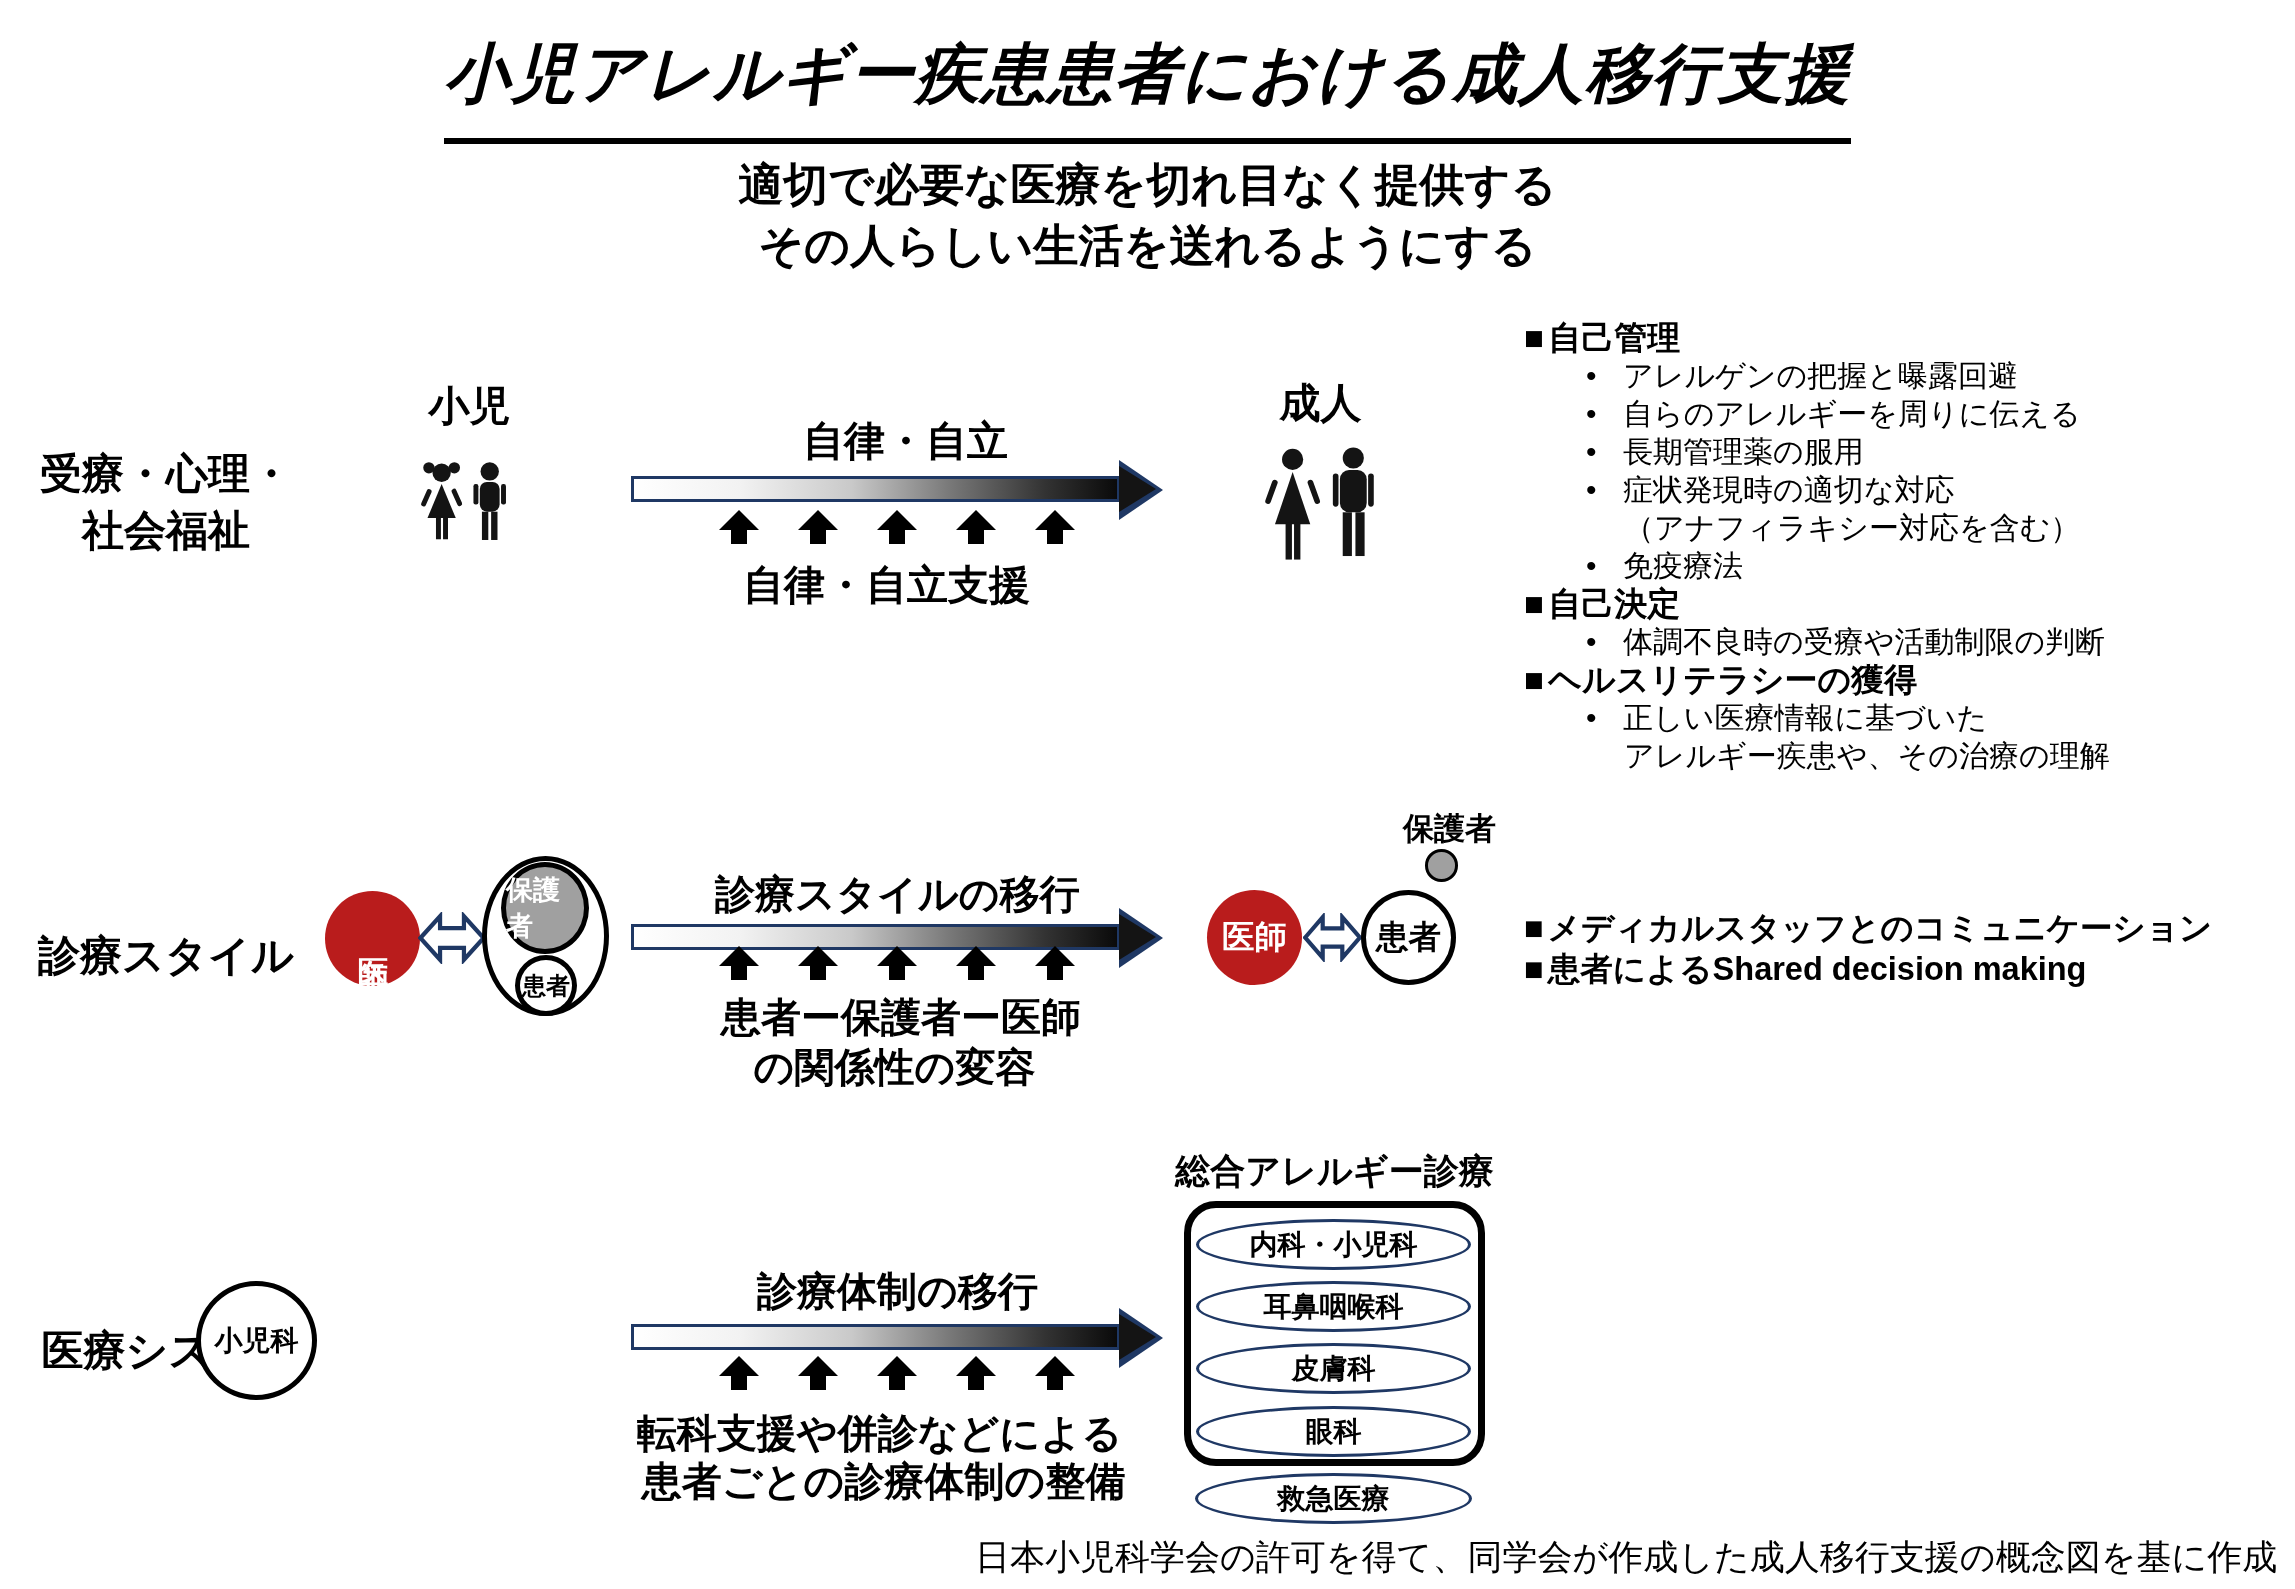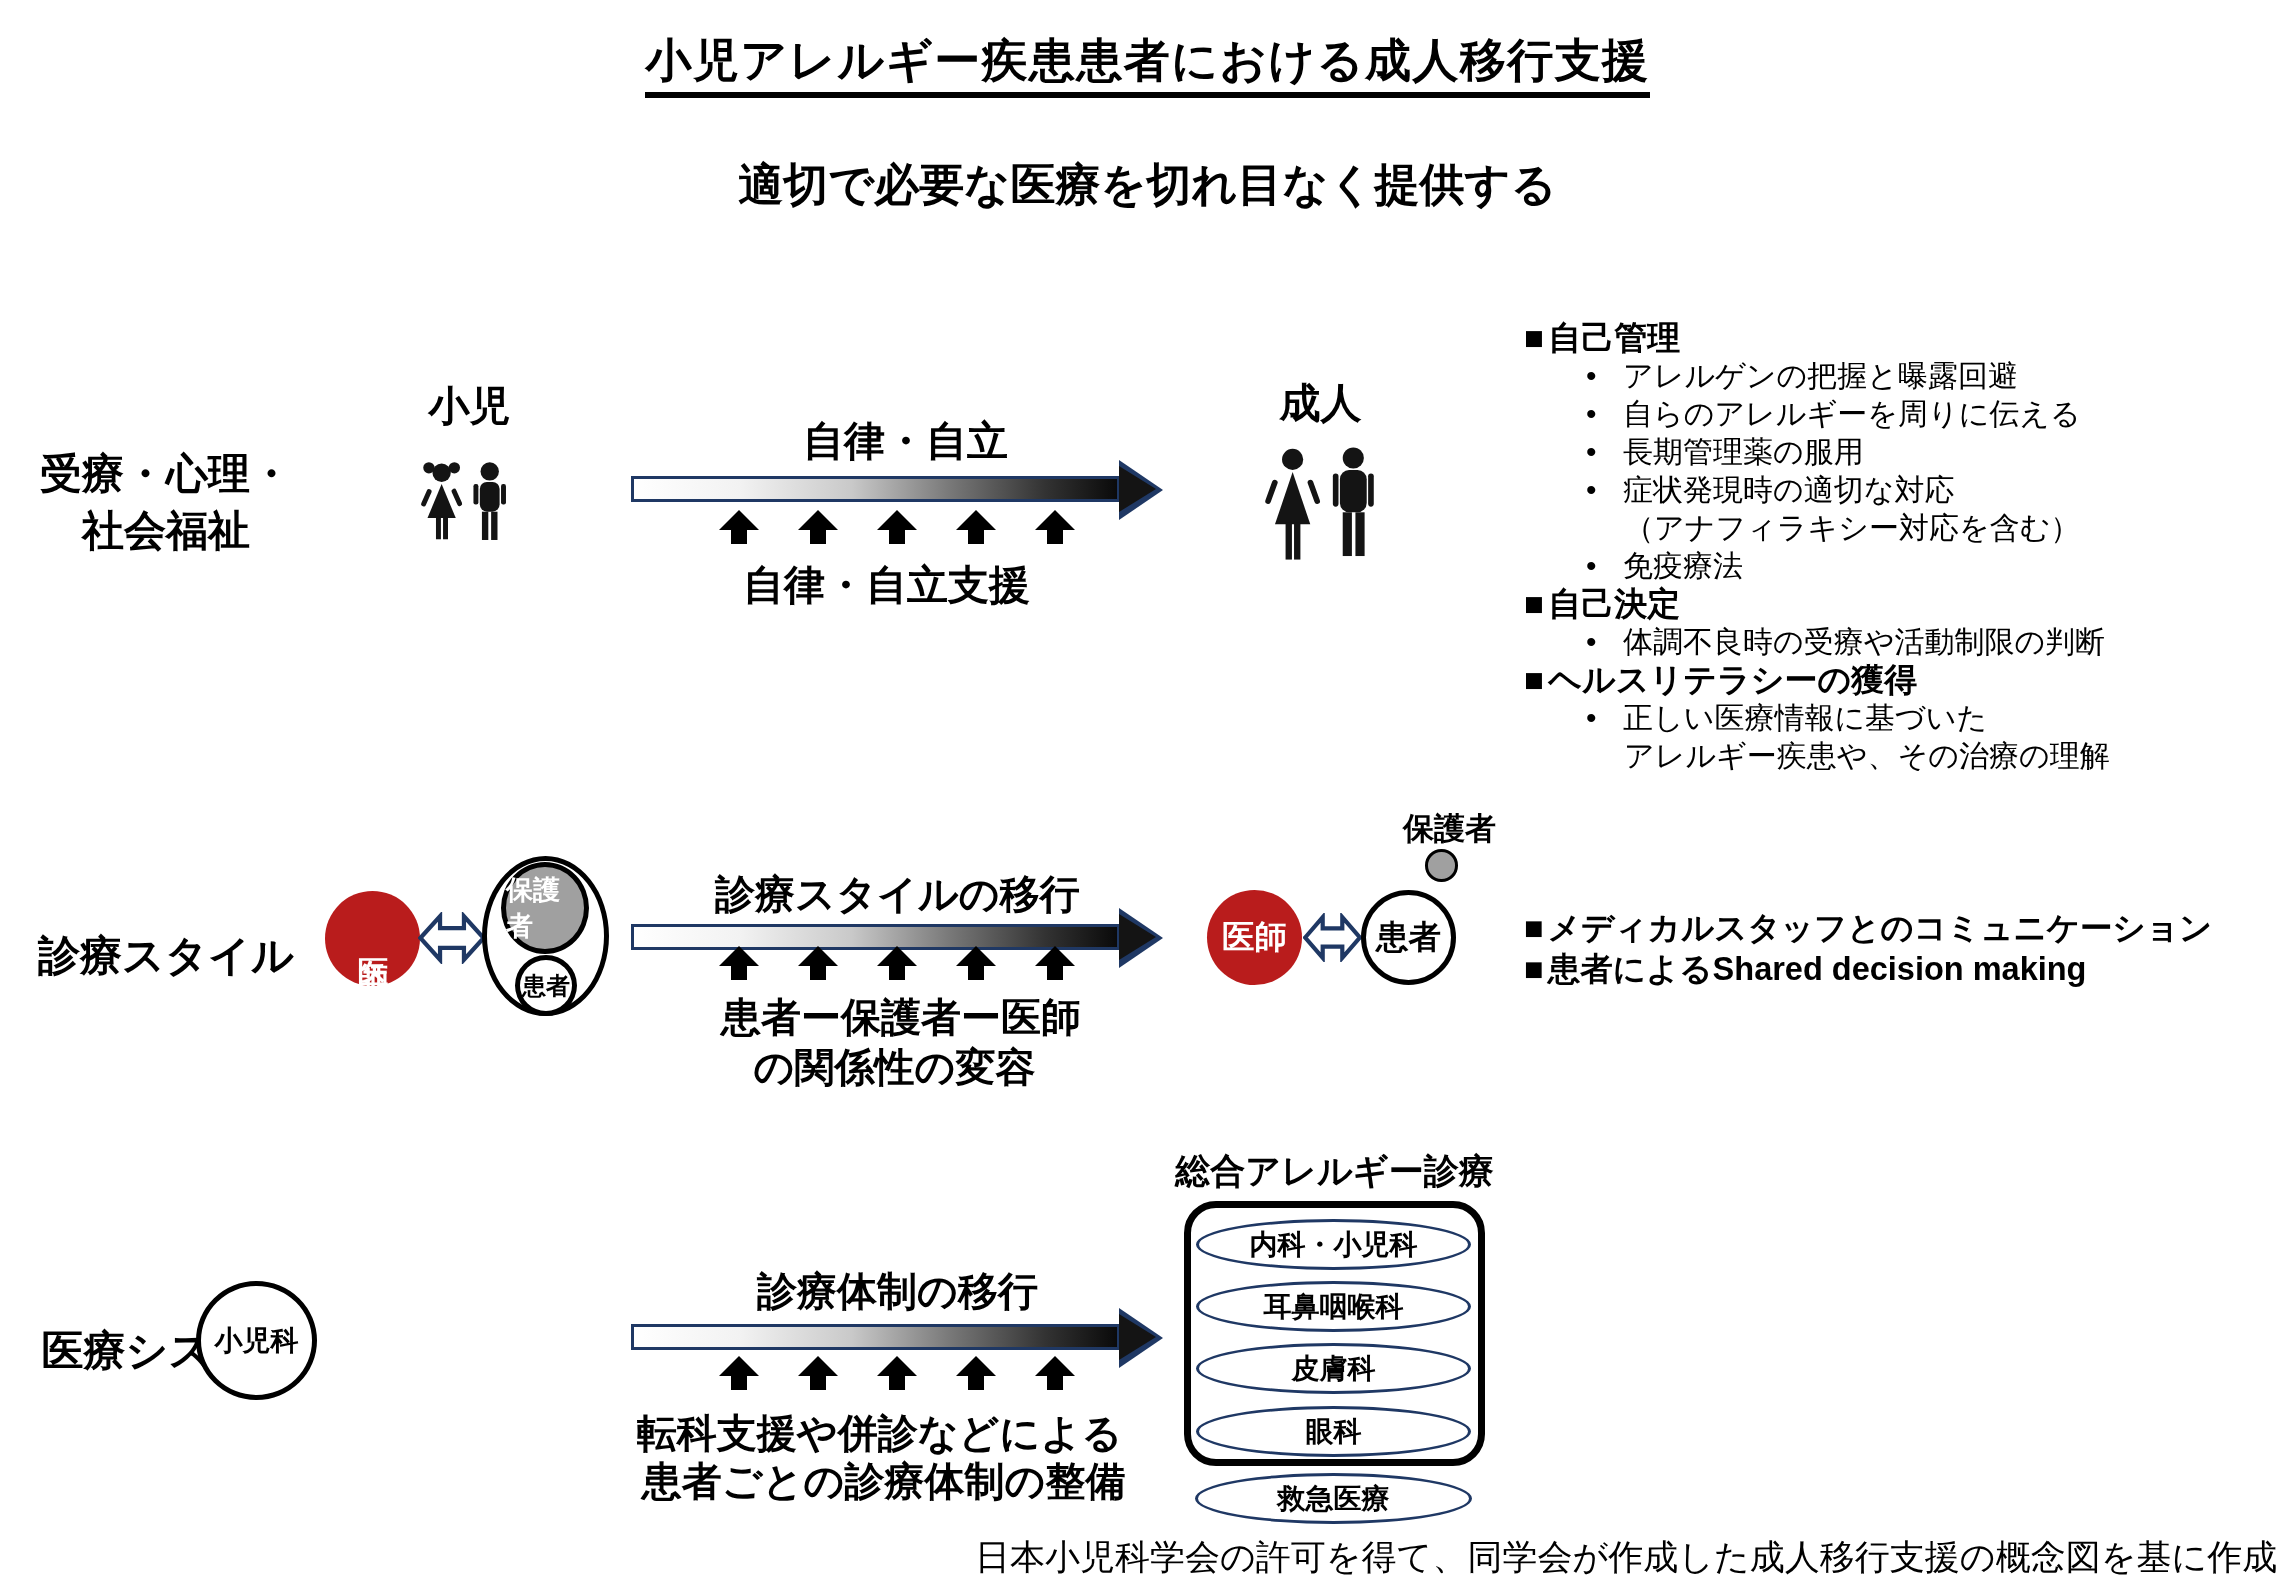--- a/index.html
+++ b/index.html
@@ -2,22 +2,22 @@
 <html style="font-size:11.3px"><head>
 <meta charset="utf-8">
 <style>
   html,body{margin:0;padding:0;background:#fff;}
   #canvas{position:relative;width:2295px;height:1589px;background:#ffffff;overflow:hidden;
     font-family:"Liberation Sans","DejaVu Sans",sans-serif;color:#000;}
   .abs{position:absolute;}
   .ctr{text-align:center;}
   
   .title-wrap{left:0;right:0;top:30px;text-align:center;}
-  .title-text{display:inline-block;font-size:46px;font-weight:bold;letter-spacing:1.4px;
-    border-bottom:6.4px solid #000;padding-bottom:0;}
+  .title-text{display:inline-block;font-size:65px;font-weight:bold;letter-spacing:1.4px;
+    border-bottom:6.4px solid #000;padding-bottom:20px;font-style:italic;}
   .subtitle{left:0;right:0;top:154px;text-align:center;font-size:45px;font-weight:bold;line-height:61px;}
   
   .rowlabel{font-size:42px;font-weight:bold;text-align:center;line-height:57px;}
   
   .cap{font-size:40px;font-weight:bold;text-align:center;white-space:nowrap;}
   
   .gbar{height:20px;width:483px;border:3.5px solid #1f3864;
     background:linear-gradient(90deg,#ffffff 0%,#f2f2f2 22%,#c9c9c9 45%,#7a7a7a 65%,#333333 85%,#0a0a0a 100%);}
   .ghead-o{width:0;height:0;border-top:30px solid transparent;border-bottom:30px solid transparent;
     border-left:44px solid #1f3864;}
@@ -54,20 +54,21 @@
 </head>
 <body>
 
 <div id="canvas">
 
   <div class="abs title-wrap">
     <span class="title-text">小児アレルギー疾患患者における成人移行支援</span>
   </div>
   <div class="abs subtitle">
     <div>適切で必要な医療を切れ目なく提供する</div>
+    <div>その人らしい生活を送れるようにする</div>
   </div>
 
   <div class="abs rowlabel" style="left:14px;top:445px;width:304px;">
     <div>受療・心理・</div>
     <div>社会福祉</div>
   </div>
 
   <div class="abs cap" style="left:420px;top:379px;width:99px;font-size:41px;">小児</div>
 
   <svg class="abs" style="left:419px;top:453px;" width="99" height="99" viewBox="0 0 140 140">

